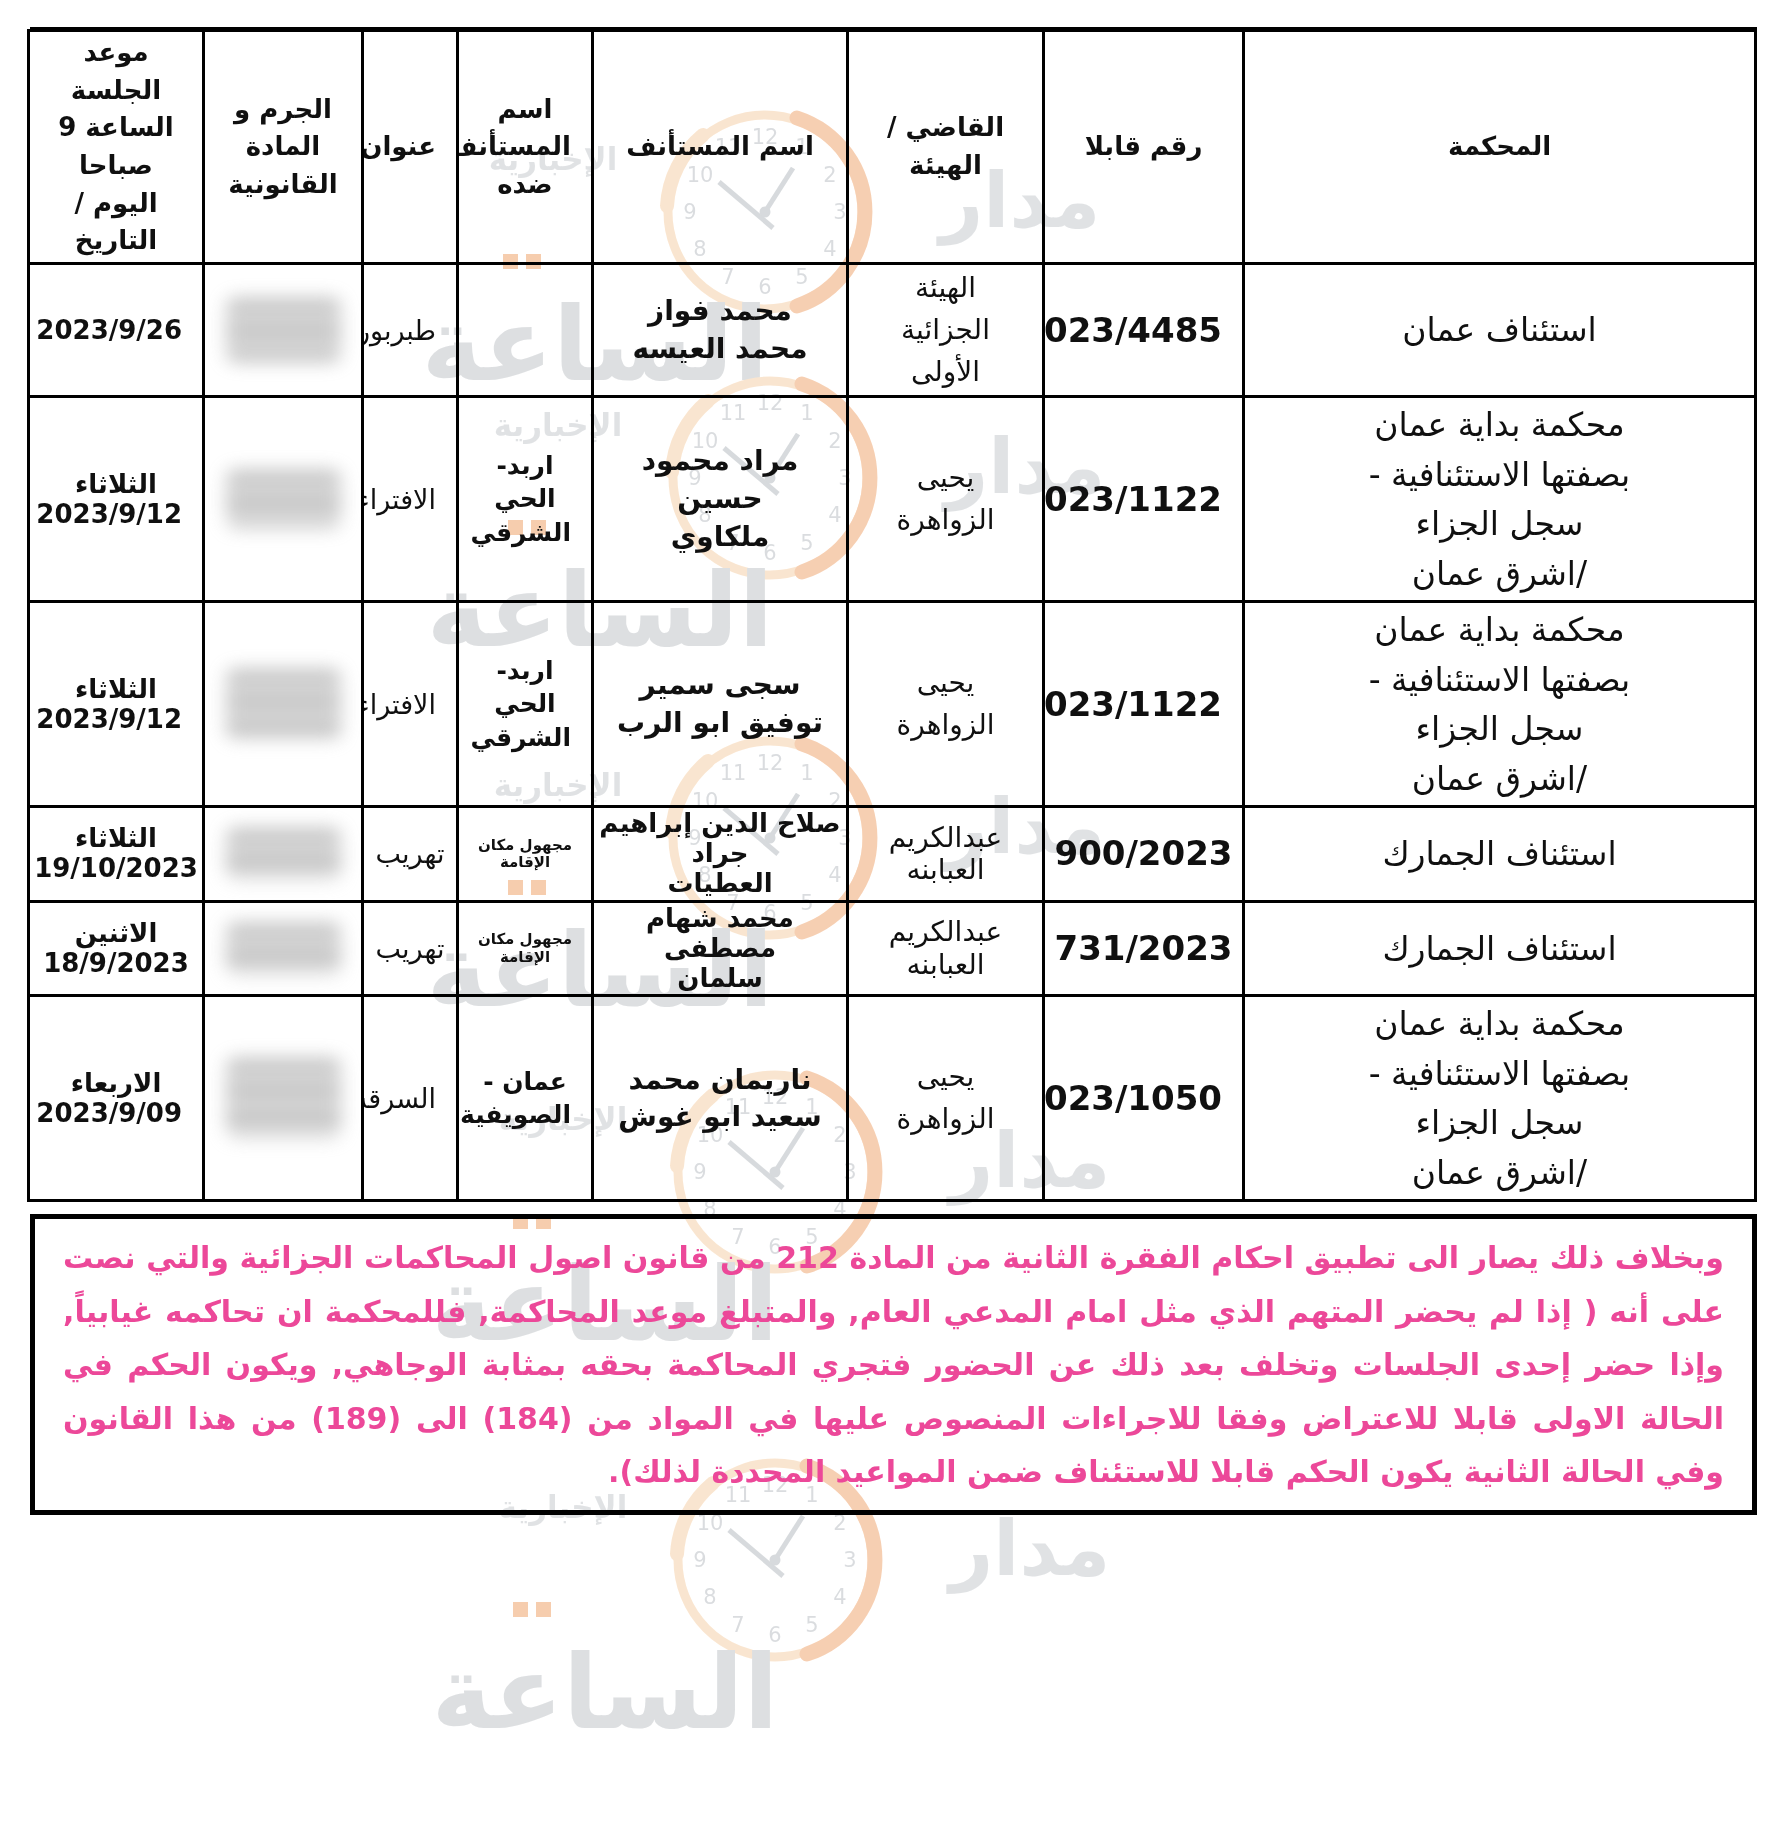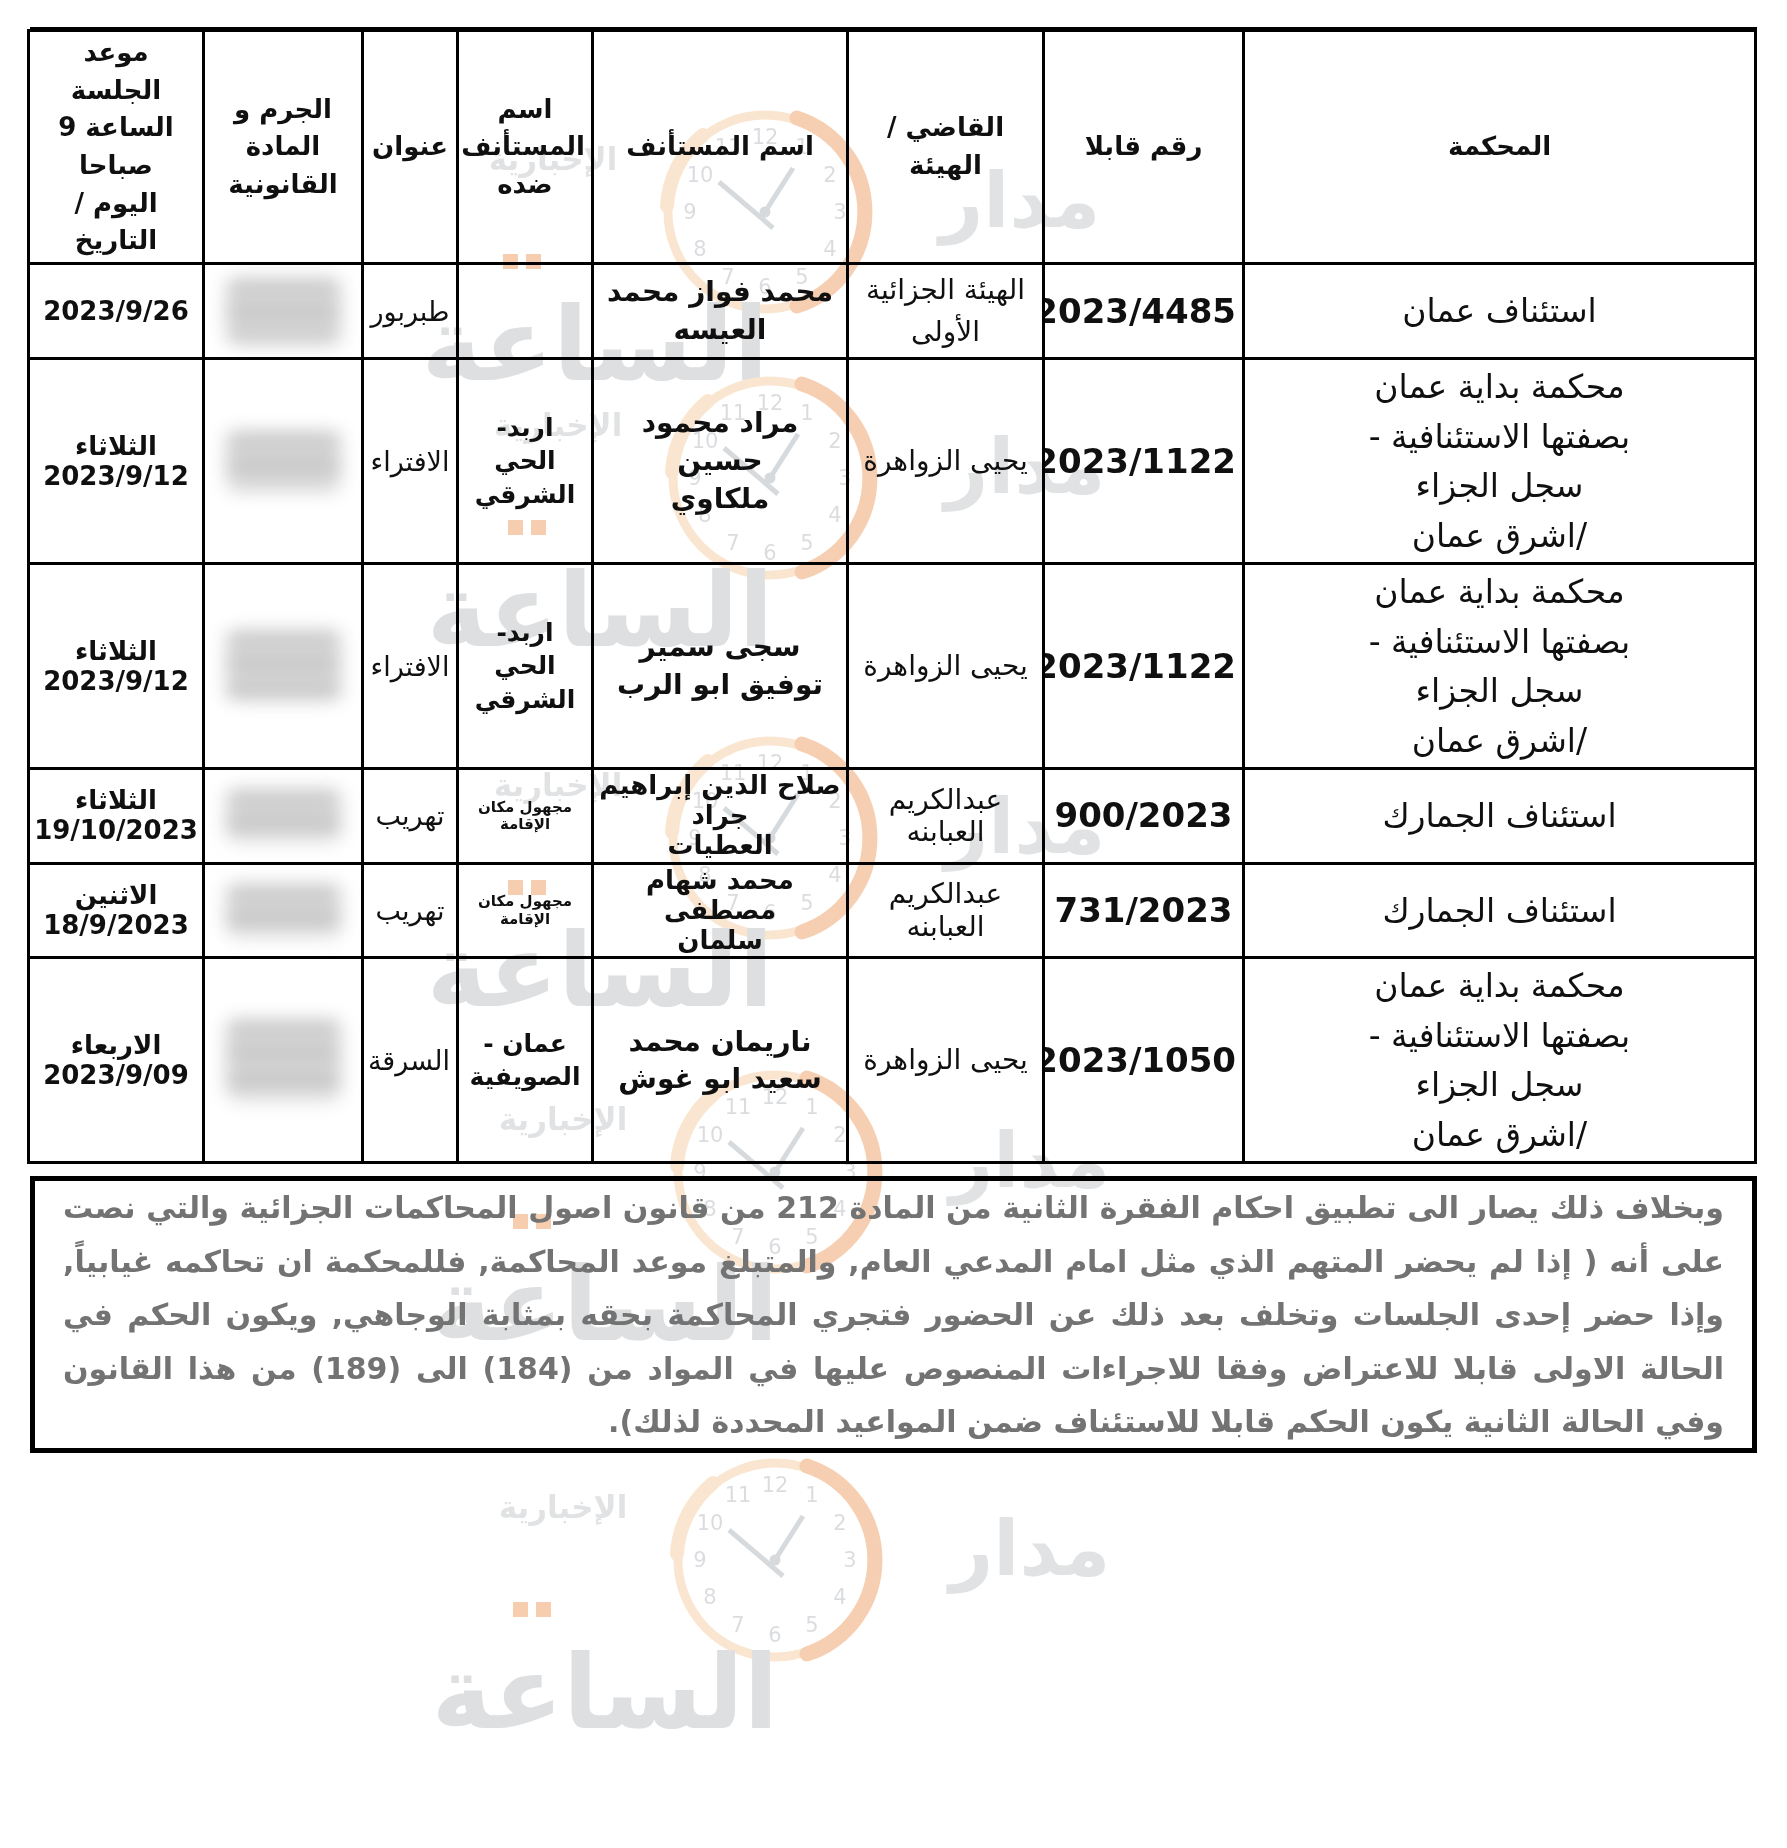--- a/index.html
+++ b/index.html
@@ -5,38 +5,38 @@
   html,body{margin:0;padding:0;}
   body{background:#e8e8e8;font-family:"DejaVu Sans",sans-serif;}
   .page{position:relative;width:1787px;height:1848px;margin:0 auto;background:#fff;overflow:hidden;}
   
   .wm-layer{position:absolute;inset:0;z-index:0;pointer-events:none;opacity:.5;}
   
   .content{position:relative;z-index:1;padding:0 30px;color:#101010;}
   .top-rule{border-top:2px solid #000;margin-top:27px;}
   .page-title{text-align:center;font-weight:bold;font-size:37px;line-height:1.5;padding:12px 4px 14px;white-space:pre-line;}
   table{width:100%;border-collapse:collapse;table-layout:fixed;direction:rtl;}
-  th,td{border:3px solid #000;text-align:center;vertical-align:middle;padding:2px 6px;white-space:pre-line;overflow:hidden;}
+  th,td{border:3px solid #000;text-align:center;vertical-align:middle;padding:2px 20px;white-space:pre-line;overflow:hidden;}
   th{font-size:26px;font-weight:bold;line-height:1.45;}
   td.court{font-size:33px;line-height:1.5;}
   td.caseno{font-size:34px;font-weight:bold;}
   td.judge{font-size:28px;line-height:1.5;}
   td.appellant{font-size:28px;line-height:1.35;font-weight:bold;}
   td.appellee{font-size:25px;line-height:1.35;font-weight:bold;}
   td.address{font-size:27px;}
   td.session{font-size:26px;font-weight:bold;}
   tr.compact td{line-height:1.15;padding:1px 4px;}
   tr.compact td.appellant{font-size:26px;border-radius:14px;}
   tr.compact td.appellee{font-size:15px;}
   
   .redact{margin:4px auto;width:115px;border-radius:10px;filter:blur(9px);opacity:.55;
           background:repeating-linear-gradient(180deg,#8f8f8f 0 14px,#c4c4c4 14px 26px);}
   
-  .footerbox{border:5px solid #000;margin-top:12px;min-height:222px;padding:0 28px;
-             font-size:30px;font-weight:bold;line-height:1.78;text-align:justify;color:#737373;}
+  .footerbox{border:5px solid #000;margin-top:12px;min-height:222px;padding:12px 28px;
+             font-size:30px;font-weight:bold;line-height:1.78;text-align:justify;color:#ec4899;}
 </style>
 </head>
 <body>
 
 <div class="page">
 
   <svg class="wm-layer" width="1787" height="1848" viewBox="0 0 1787 1848" xmlns="http://www.w3.org/2000/svg">
     <defs>
       <g id="wm-logo" font-family="DejaVu Sans, sans-serif">
         <circle r="97" fill="none" stroke="#f5cda2" stroke-width="9"></circle>

